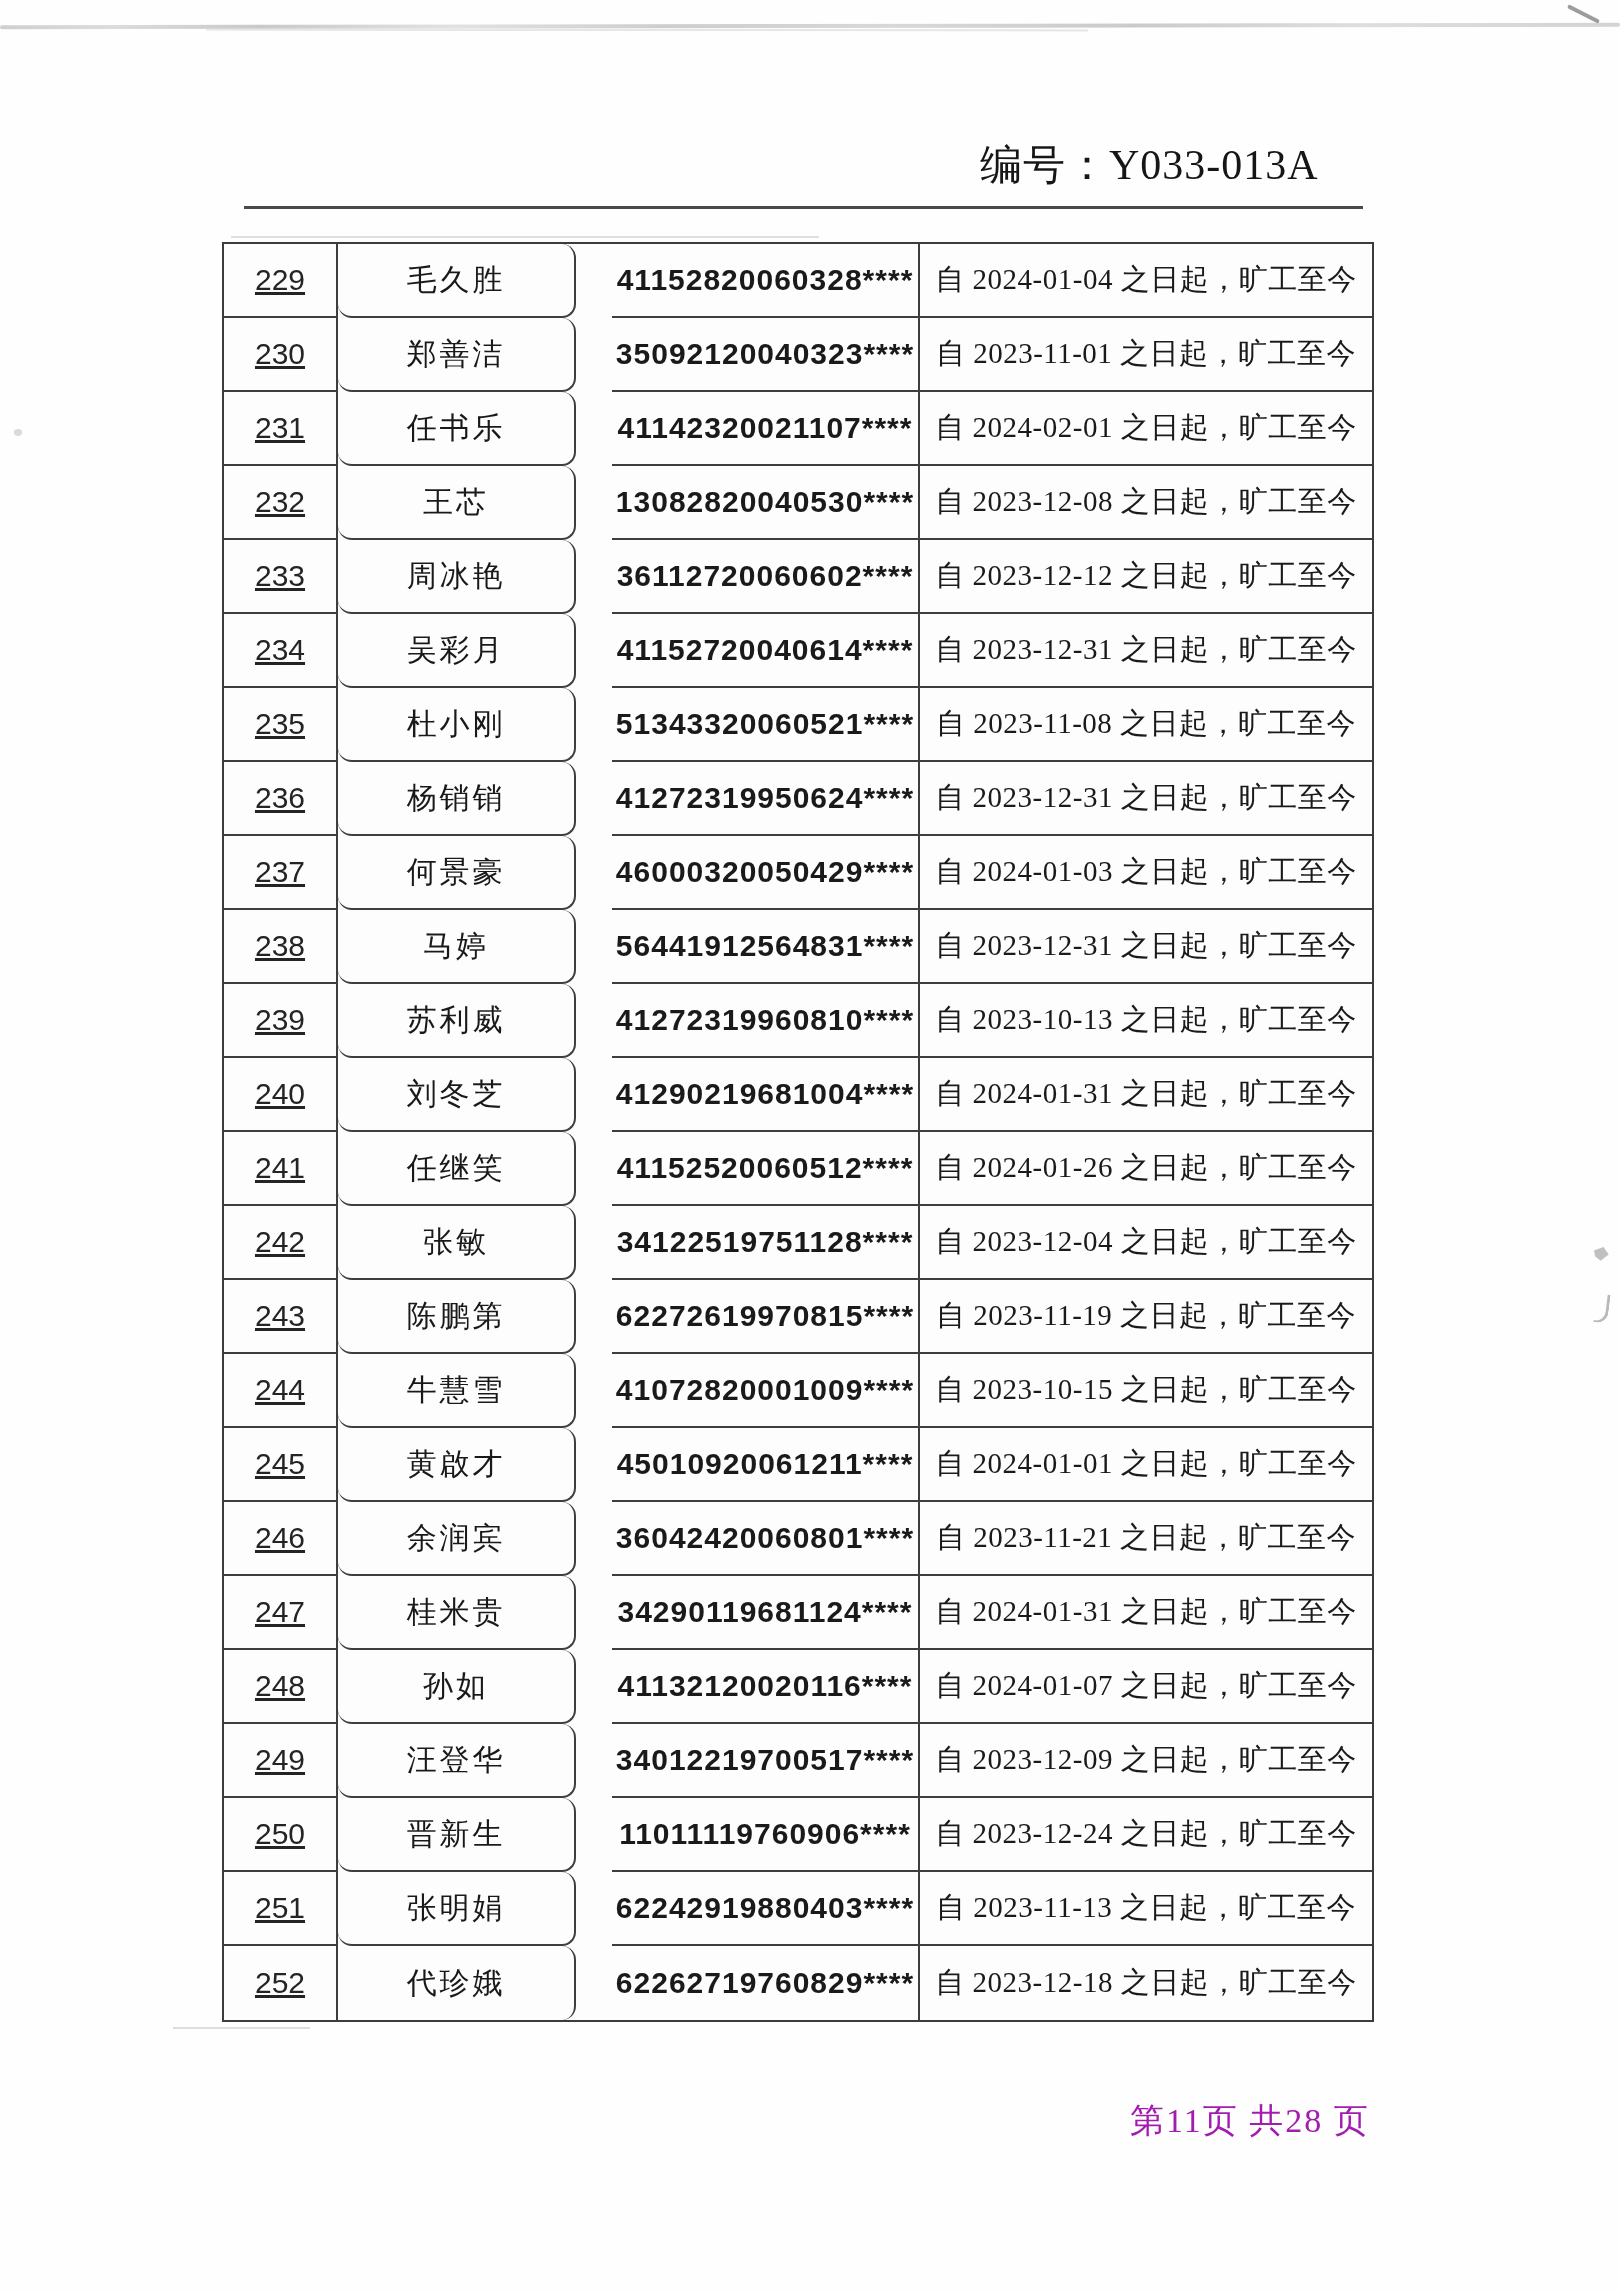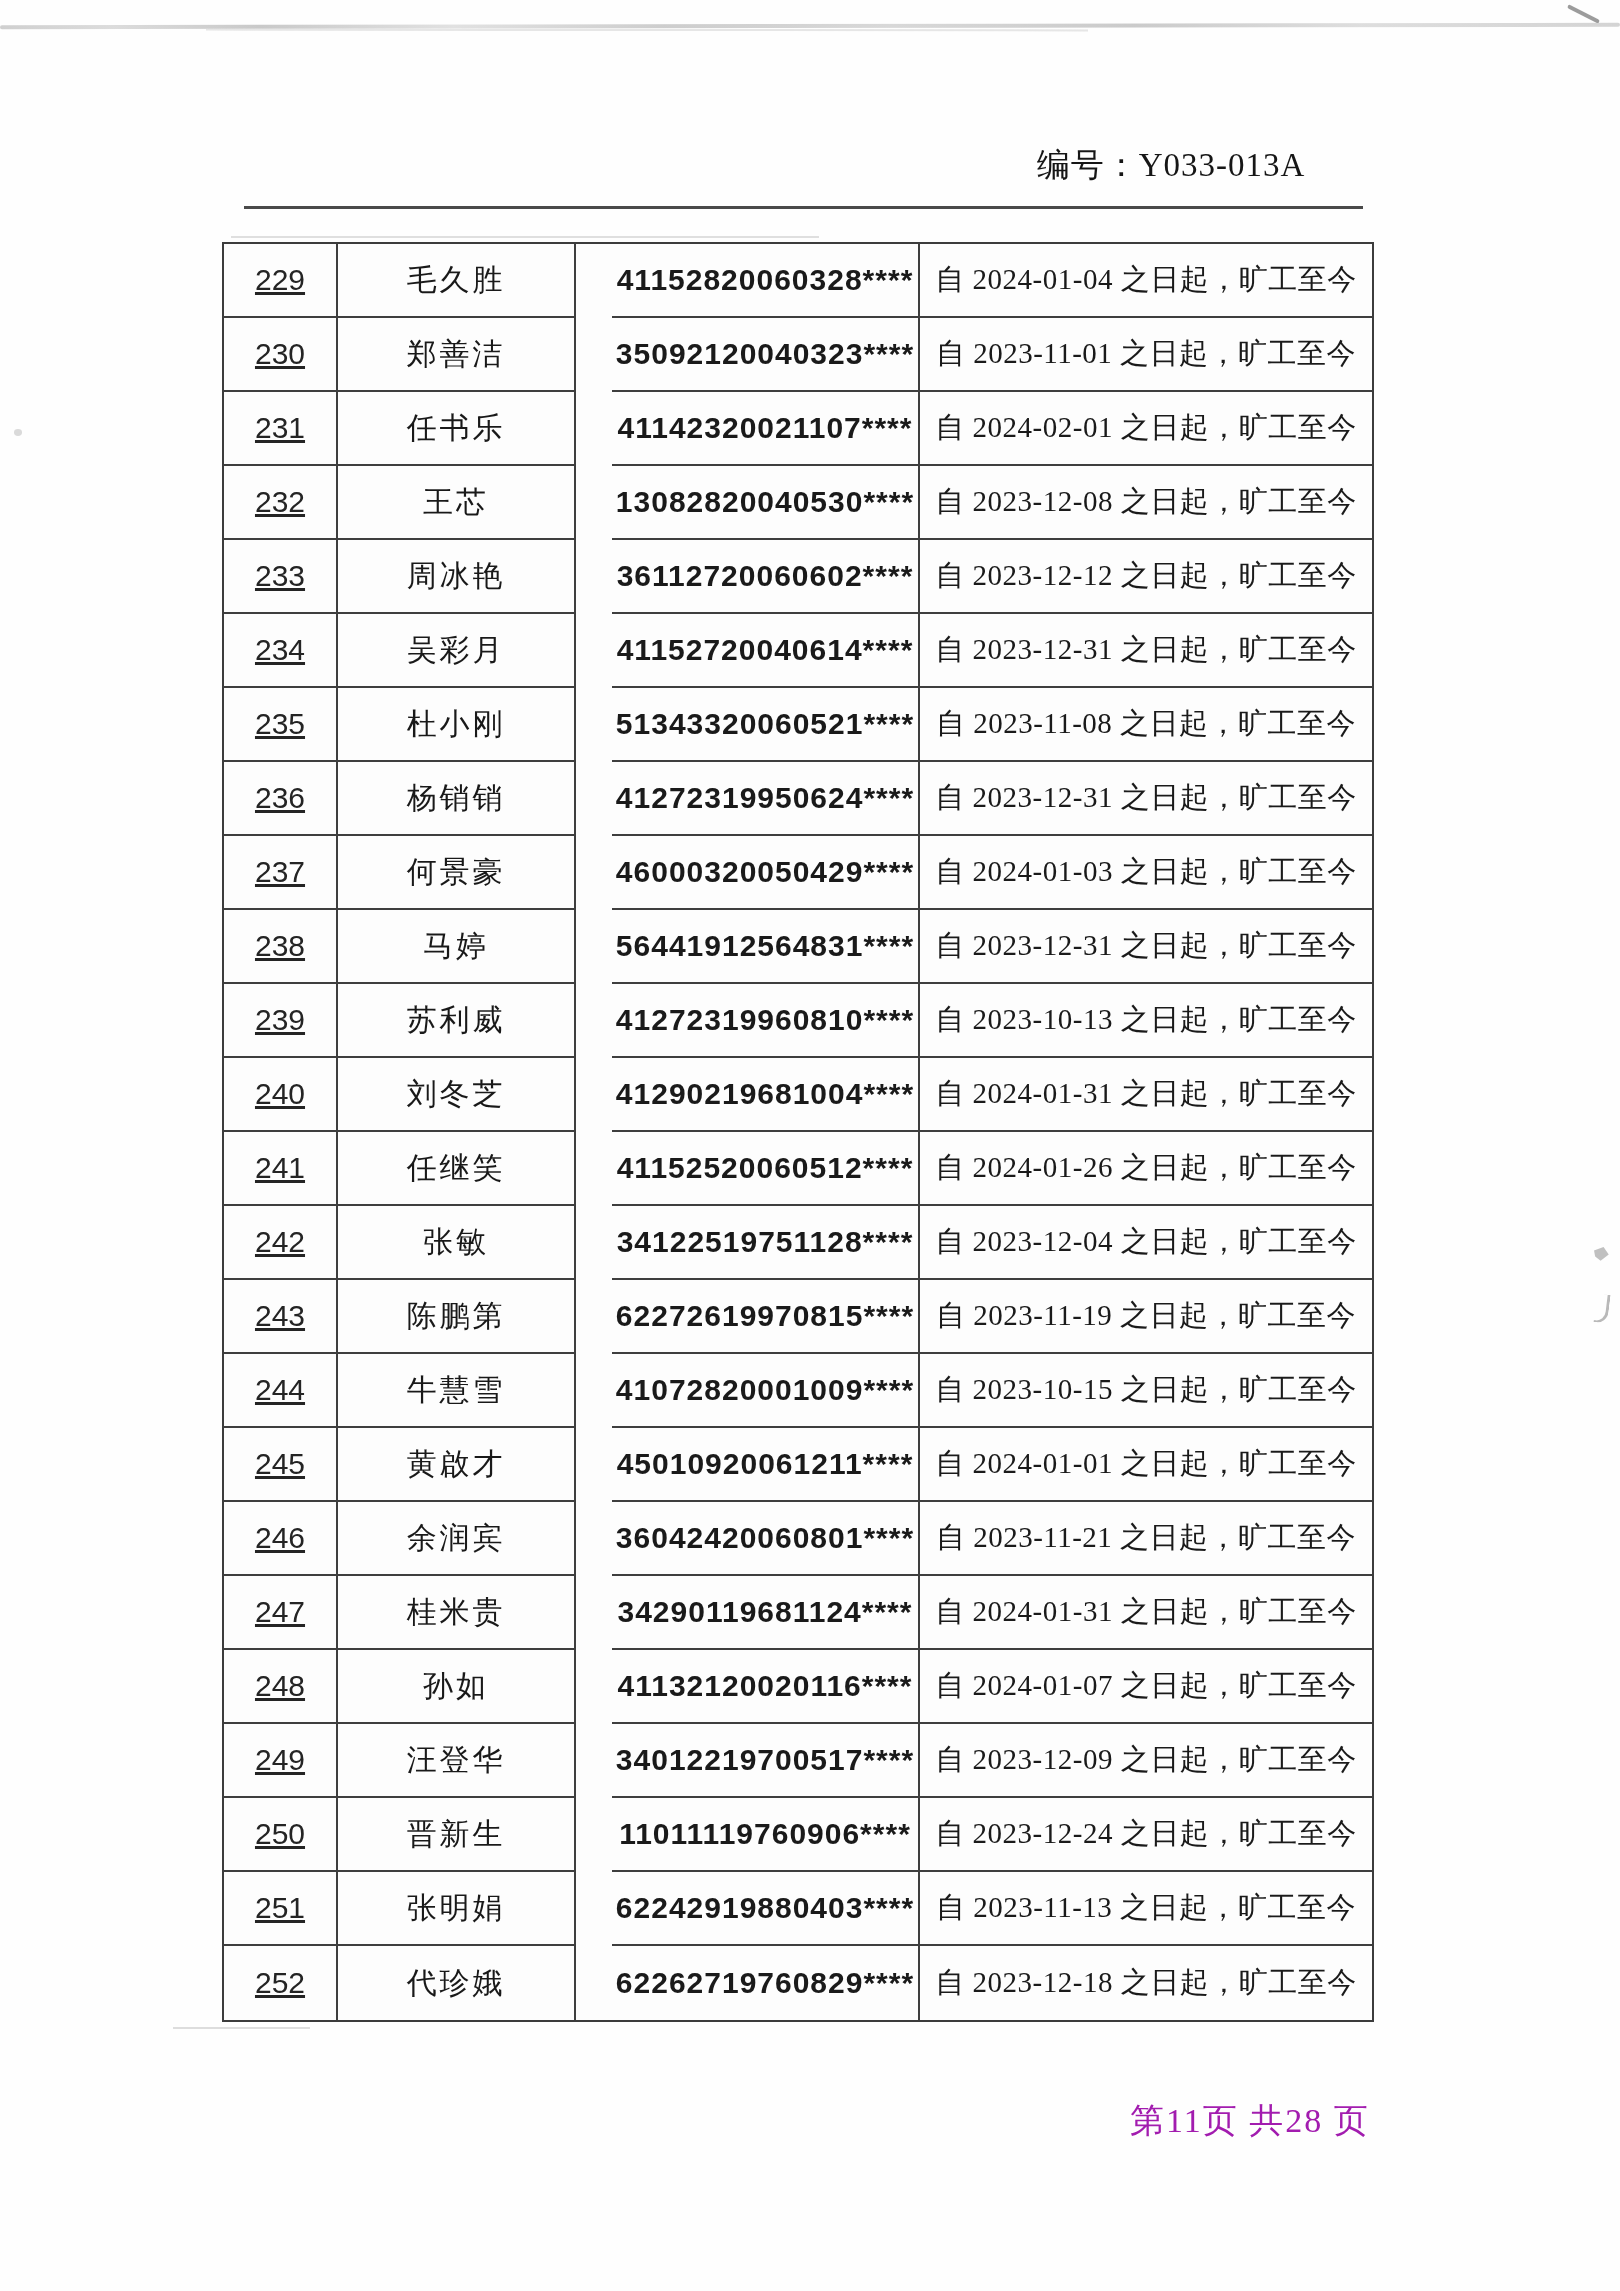--- a/index.html
+++ b/index.html
@@ -35,41 +35,41 @@
   .edge-mark-b{
     position:absolute;left:1595px;top:1294px;width:10.8px;height:27.4px;opacity:.75;
     border-right:3.9px solid #a3a3a3;border-bottom:2.9px solid #a3a3a3;
     border-radius:0 0 11.8px 0;transform:rotate(7deg);
   }
   .edge-mark-left{position:absolute;left:13.7px;top:429px;width:8.8px;height:6.9px;background:#dadada;border-radius:50%;}
 
   
   .doc-number{
     position:absolute;left:980px;top:143px;width:382px;
-    text-align:center;font-size:33px;line-height:45px;letter-spacing:1px;color:#161616;
+    text-align:left;font-size:42px;line-height:45px;letter-spacing:1px;color:#161616;
   }
   .header-rule{position:absolute;left:244px;top:206px;width:1119px;height:2.9px;background:#4a4a4a;}
 
   
   .roster-table{
     position:absolute;left:222px;top:242px;
     display:grid;grid-template-columns:114px 238px 344px 452px;
     grid-auto-rows:74px;
     border:2.9px solid #3c3c3c;background:#fdfdfd;
   }
   .row{display:contents;}
   .cell{
     display:flex;align-items:center;justify-content:center;
     border-right:2px solid #3e3e3e;border-bottom:2.9px solid #3e3e3e;
     box-sizing:border-box;overflow:hidden;white-space:nowrap;
   }
   .row .cell:last-child{border-right:none;}
   .row:last-child .cell{border-bottom:none;}
   .cell.no{font-family:"Liberation Sans","DejaVu Sans",sans-serif;font-size:30px;color:#242424;text-decoration:underline;}
-  .cell.name{font-size:30px;letter-spacing:2.9px;color:#191919;}
+  .cell.name{font-size:30px;letter-spacing:2.9px;color:#191919;border-radius:14px;}
   .cell.id{
     font-family:"Liberation Sans","DejaVu Sans",sans-serif;
     font-weight:600;font-size:30px;letter-spacing:1px;color:#1a1a1a;margin-left:36px;
   }
   .cell.status{font-size:29px;color:#1a1a1a;letter-spacing:0.5px;}
 
   
   .page-footer{
     position:absolute;left:1130px;top:2098px;width:255px;
     font-size:34px;letter-spacing:2px;color:#a21caf;white-space:nowrap;

